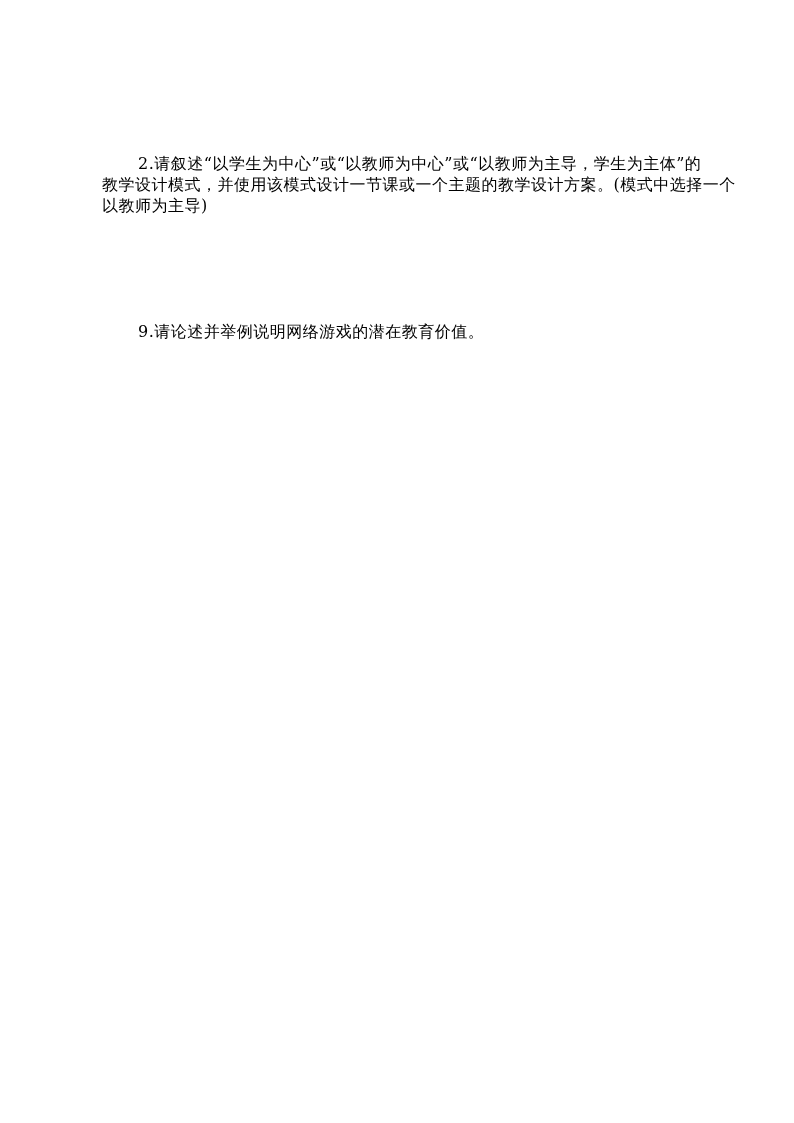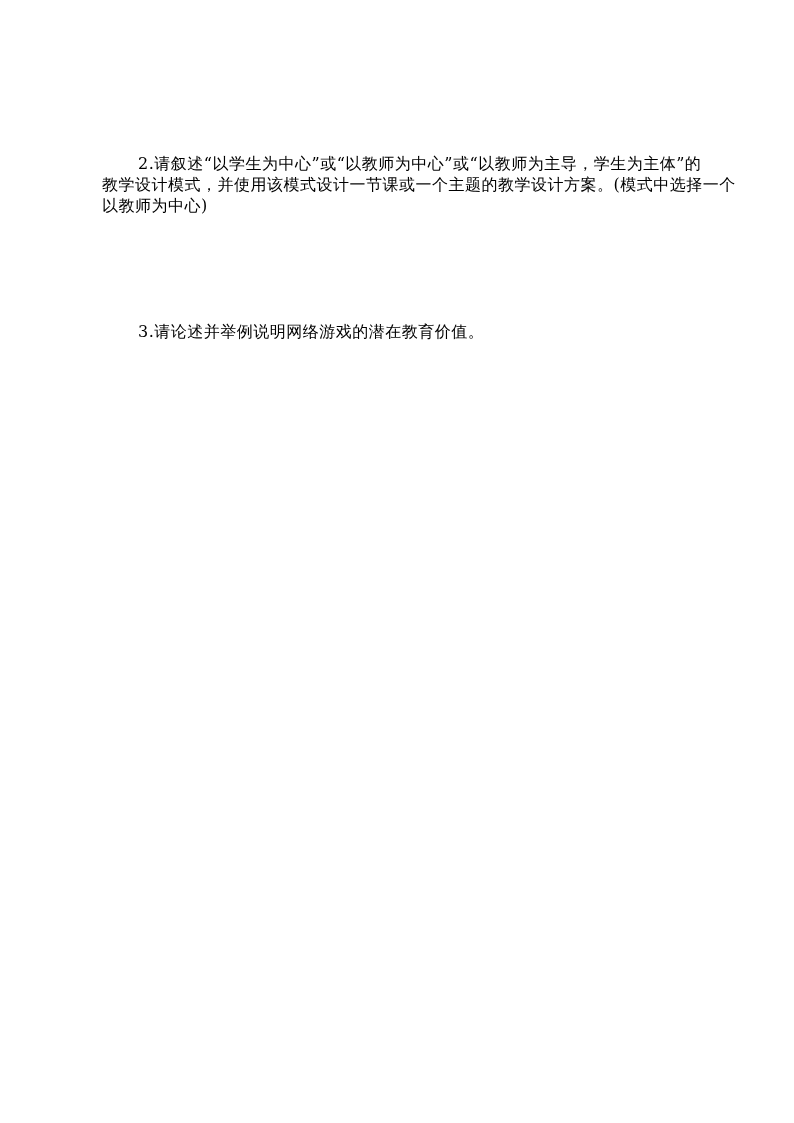--- a/index.html
+++ b/index.html
@@ -41,20 +41,20 @@
   }
 </style>
 </head>
 <body>
 
 <div class="page">
 
   <div class="paragraph para-q2">
     <span class="line indent">2.请叙述“以学生为中心”或“以教师为中心”或“以教师为主导，学生为主体”的</span>
     <span class="line">教学设计模式，并使用该模式设计一节课或一个主题的教学设计方案。(模式中选择一个</span>
-    <span class="line">以教师为中心)</span>
+    <span class="line">以教师为主导)</span>
   </div>
 
   <div class="paragraph para-q3">
-    <span class="line indent">3.请论述并举例说明网络游戏的潜在教育价值。</span>
+    <span class="line indent">9.请论述并举例说明网络游戏的潜在教育价值。</span>
   </div>
 
 </div>
 
 </body></html>

